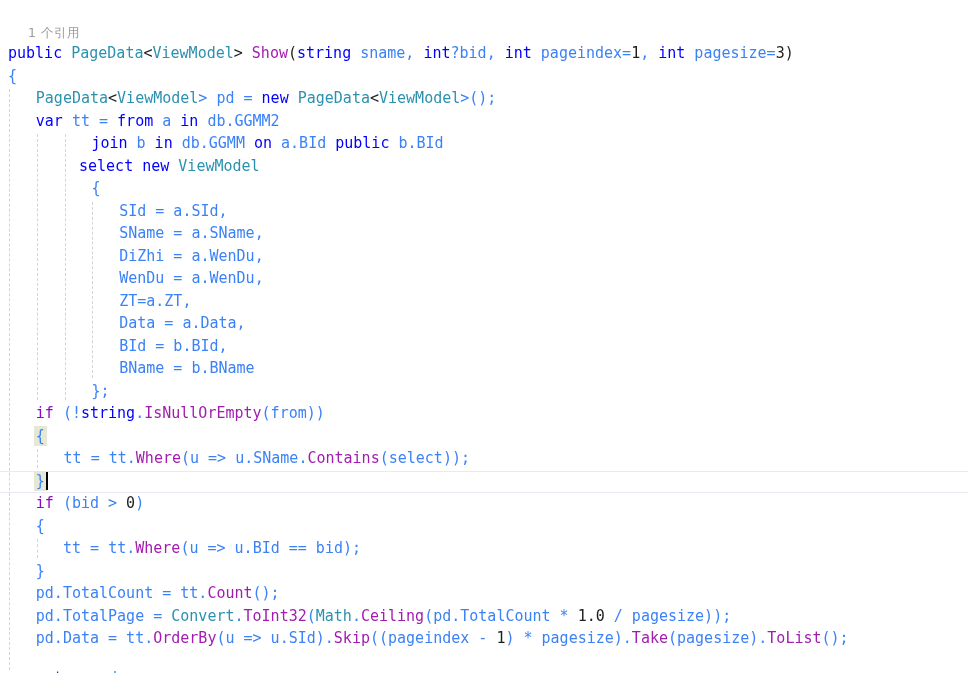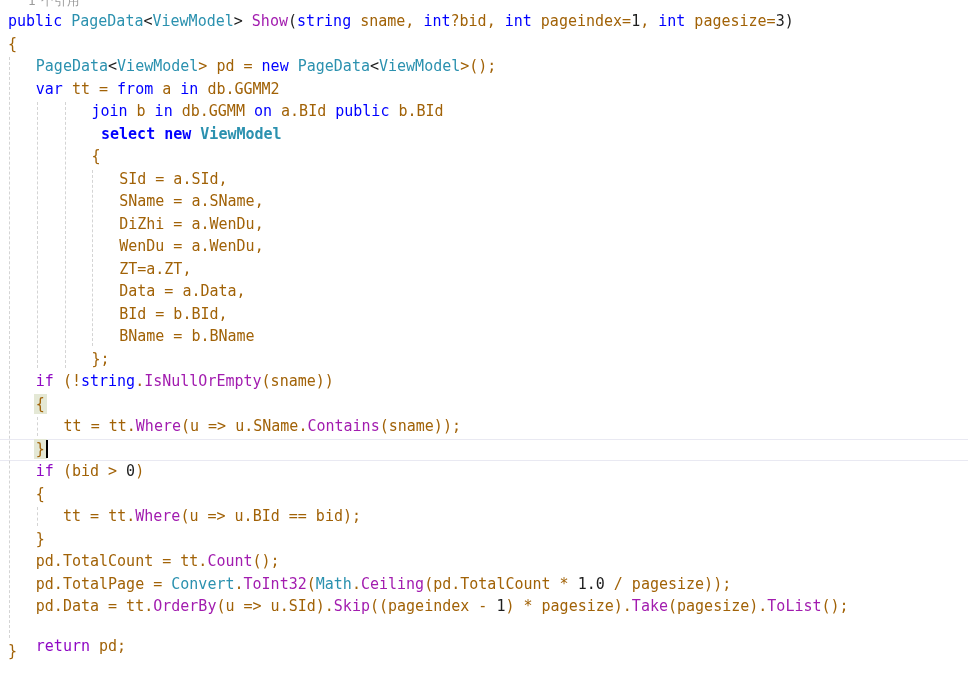--- a/index.html
+++ b/index.html
@@ -12,20 +12,21 @@
     height: 673px;
     overflow: hidden;
     font-family: "DejaVu Sans Mono", "Liberation Mono", monospace;
   }
 
   #editor {
     position: relative;
     width: 968px;
     height: 593px;
     background: #ffffff;
+    margin-top: 32px;
   }
 
   
   .codelens {
     position: absolute;
     left: 28px;
     top: -7px;
     font-family: "DejaVu Sans", "Liberation Sans", sans-serif;
     font-size: 12.5px;
     color: #9b9b9b;
@@ -73,21 +74,21 @@
     font-size: 15px;
     line-height: 22.5px;
     color: #1e1e1e;
   }
 
   
   .kw   { color: #0000ff; }            
   .ctl  { color: #8f08c4; }            
   .typ  { color: #2b91af; }            
   .mth  { color: #a21caf; }            
-  .pln  { color: #a16207; }
+  .pln  { color: #3b82f6; }
   .num  { color: #1e1e1e; }
   .op   { color: #1e1e1e; }
 </style>
 </head>
 <body>
 
 <div id="editor">
 
   <div class="codelens">1 个引用</div>
 
@@ -106,34 +107,34 @@
       <div class="brace-hl" style="left: 33.8px; top: 393.5px; width: 13.02px; height: 20.5px;"></div>
       <div class="brace-hl" style="left: 33.8px; top: 438.5px; width: 13.02px; height: 20.5px;"></div>
     </div>
 
   <div id="code">
       <div class="line" style="top: 10px; left: 8px;"><span class="kw">public</span><span class="pln"> </span><span class="typ">PageData</span><span class="op">&lt;</span><span class="typ">ViewModel</span><span class="op">&gt; </span><span class="mth">Show</span><span class="op">(</span><span class="kw">string</span><span class="pln"> sname, </span><span class="kw">int</span><span class="pln">?bid, </span><span class="kw">int</span><span class="pln"> pageindex=</span><span class="num">1</span><span class="pln">, </span><span class="kw">int</span><span class="pln"> pagesize=</span><span class="num">3</span><span class="op">)</span></div>
       <div class="line" style="top: 32.5px; left: 8px;"><span class="pln">{</span></div>
       <div class="line" style="top: 55px; left: 35.8px;"><span class="typ">PageData</span><span class="op">&lt;</span><span class="typ">ViewModel</span><span class="pln">&gt; pd = </span><span class="kw">new</span><span class="pln"> </span><span class="typ">PageData</span><span class="op">&lt;</span><span class="typ">ViewModel</span><span class="pln">&gt;();</span></div>
       <div class="line" style="top: 77.5px; left: 35.8px;"><span class="kw">var</span><span class="pln"> tt = </span><span class="kw">from</span><span class="pln"> a </span><span class="kw">in</span><span class="pln"> db.GGMM2</span></div>
       <div class="line" style="top: 100px; left: 91.4px;"><span class="kw">join</span><span class="pln"> b </span><span class="kw">in</span><span class="pln"> db.GGMM </span><span class="kw">on</span><span class="pln"> a.BId </span><span class="kw">public</span><span class="pln"> b.BId</span></div>
-      <div class="line" style="top: 122.5px; left: 101px; font-weight: bold;"><span class="kw">select</span><span class="pln"> </span><span class="kw">new</span><span class="pln"> </span><span class="typ">ViewModel</span></div>
+      <div class="line" style="top: 122.5px; left: 79px;"><span class="kw">select</span><span class="pln"> </span><span class="kw">new</span><span class="pln"> </span><span class="typ">ViewModel</span></div>
       <div class="line" style="top: 145px; left: 91.4px;"><span class="pln">{</span></div>
       <div class="line" style="top: 167.5px; left: 119.2px;"><span class="pln">SId = a.SId,</span></div>
       <div class="line" style="top: 190px; left: 119.2px;"><span class="pln">SName = a.SName,</span></div>
       <div class="line" style="top: 212.5px; left: 119.2px;"><span class="pln">DiZhi = a.WenDu,</span></div>
       <div class="line" style="top: 235px; left: 119.2px;"><span class="pln">WenDu = a.WenDu,</span></div>
       <div class="line" style="top: 257.5px; left: 119.2px;"><span class="pln">ZT=a.ZT,</span></div>
       <div class="line" style="top: 280px; left: 119.2px;"><span class="pln">Data = a.Data,</span></div>
       <div class="line" style="top: 302.5px; left: 119.2px;"><span class="pln">BId = b.BId,</span></div>
       <div class="line" style="top: 325px; left: 119.2px;"><span class="pln">BName = b.BName</span></div>
       <div class="line" style="top: 347.5px; left: 91.4px;"><span class="pln">};</span></div>
-      <div class="line" style="top: 370px; left: 35.8px;"><span class="ctl">if</span><span class="pln"> (!</span><span class="kw">string</span><span class="pln">.</span><span class="mth">IsNullOrEmpty</span><span class="pln">(sname))</span></div>
+      <div class="line" style="top: 370px; left: 35.8px;"><span class="ctl">if</span><span class="pln"> (!</span><span class="kw">string</span><span class="pln">.</span><span class="mth">IsNullOrEmpty</span><span class="pln">(from))</span></div>
       <div class="line" style="top: 392.5px; left: 35.8px;"><span class="pln">{</span></div>
-      <div class="line" style="top: 415px; left: 63.6px;"><span class="pln">tt = tt.</span><span class="mth">Where</span><span class="pln">(u =&gt; u.SName.</span><span class="mth">Contains</span><span class="pln">(sname));</span></div>
+      <div class="line" style="top: 415px; left: 63.6px;"><span class="pln">tt = tt.</span><span class="mth">Where</span><span class="pln">(u =&gt; u.SName.</span><span class="mth">Contains</span><span class="pln">(select));</span></div>
       <div class="line" style="top: 437.5px; left: 35.8px;"><span class="pln">}</span></div>
       <div class="line" style="top: 460px; left: 35.8px;"><span class="ctl">if</span><span class="pln"> (bid &gt; </span><span class="num">0</span><span class="pln">)</span></div>
       <div class="line" style="top: 482.5px; left: 35.8px;"><span class="pln">{</span></div>
       <div class="line" style="top: 505px; left: 63px;"><span class="pln">tt = tt.</span><span class="mth">Where</span><span class="pln">(u =&gt; u.BId == bid);</span></div>
       <div class="line" style="top: 527.5px; left: 35.8px;"><span class="pln">}</span></div>
       <div class="line" style="top: 550px; left: 35.8px;"><span class="pln">pd.TotalCount = tt.</span><span class="mth">Count</span><span class="pln">();</span></div>
       <div class="line" style="top: 572.5px; left: 35.8px;"><span class="pln">pd.TotalPage = </span><span class="typ">Convert</span><span class="pln">.</span><span class="mth">ToInt32</span><span class="pln">(</span><span class="typ">Math</span><span class="pln">.</span><span class="mth">Ceiling</span><span class="pln">(pd.TotalCount * </span><span class="num">1.0</span><span class="pln"> / pagesize));</span></div>
       <div class="line" style="top: 595px; left: 35.8px;"><span class="pln">pd.Data = tt.</span><span class="mth">OrderBy</span><span class="pln">(u =&gt; u.SId).</span><span class="mth">Skip</span><span class="pln">((pageindex - </span><span class="num">1</span><span class="pln">) * pagesize).</span><span class="mth">Take</span><span class="pln">(pagesize).</span><span class="mth">ToList</span><span class="pln">();</span></div>
       <div class="line" style="top: 635px; left: 35.8px;"><span class="ctl">return</span><span class="pln"> pd;</span></div>
       <div class="line" style="top: 640px; left: 8px;"><span class="pln">}</span></div>

